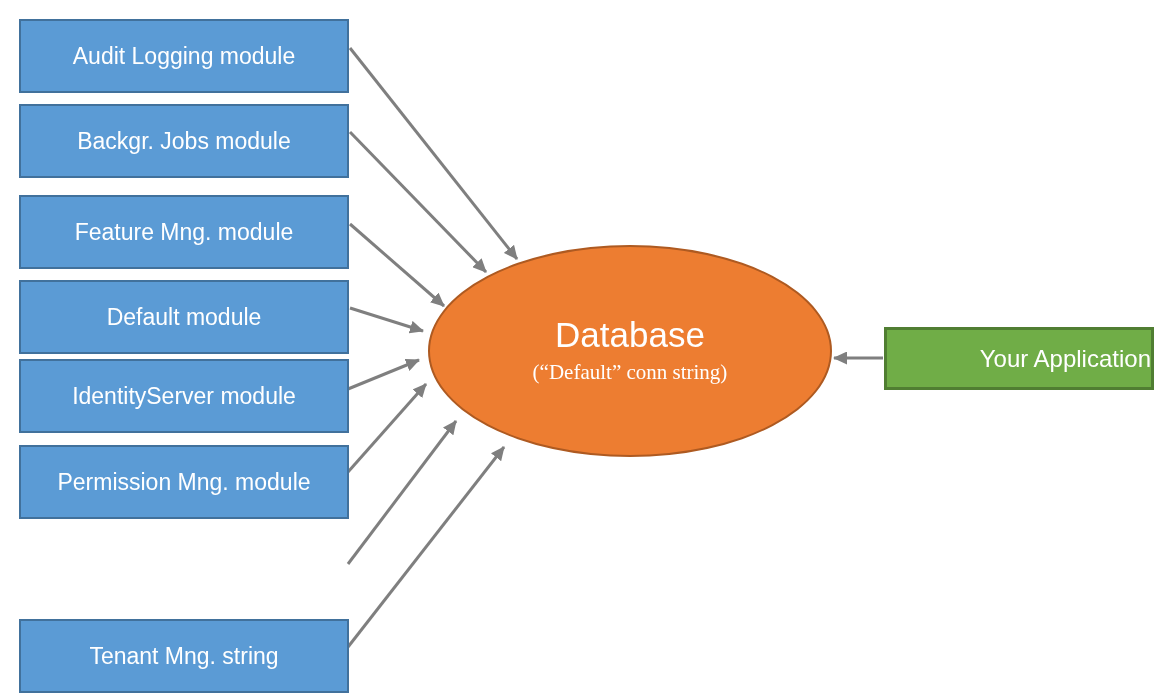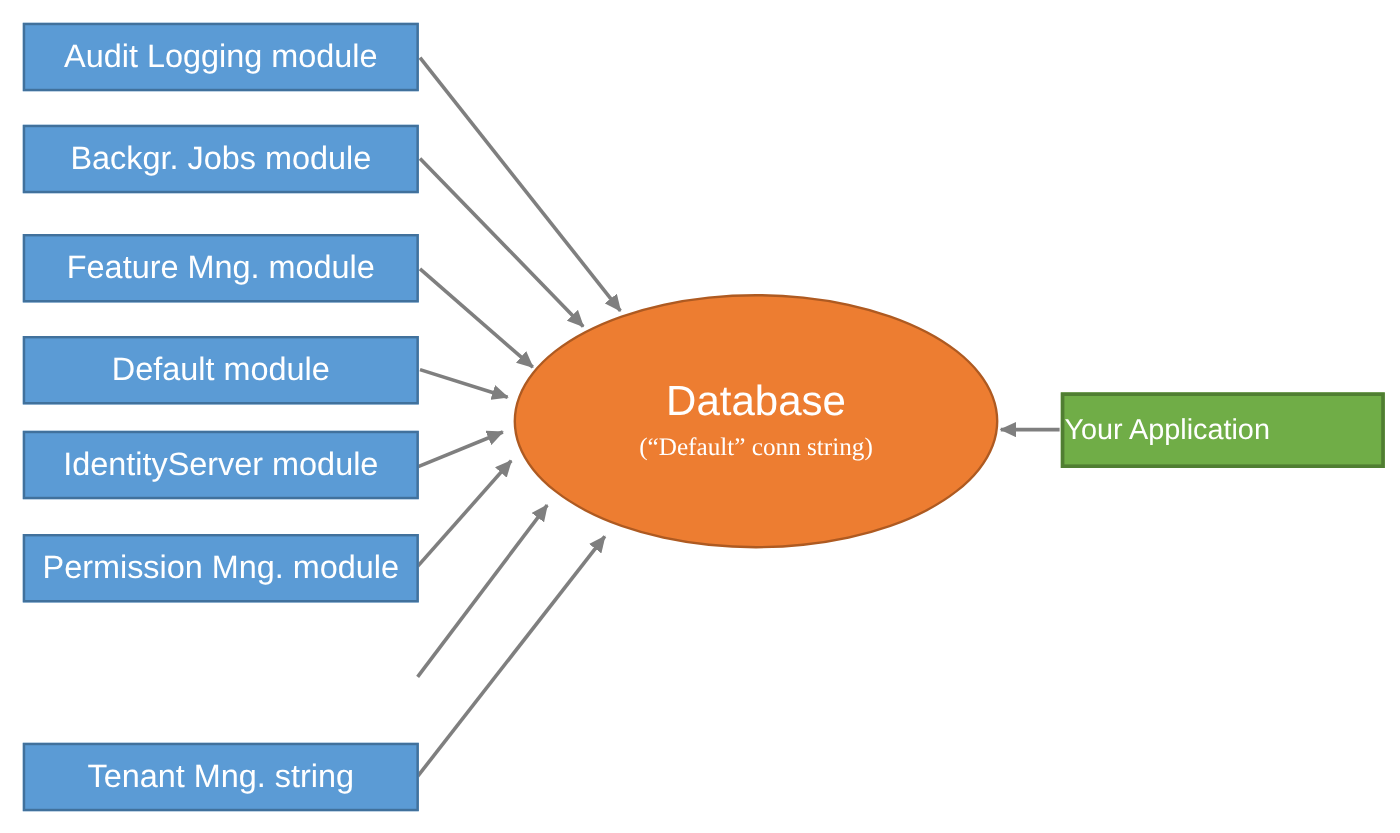--- a/index.html
+++ b/index.html
@@ -20,29 +20,29 @@
     left: 0;
     top: 0;
     width: 1167px;
     height: 694px;
     pointer-events: none;
   }
   .module {
     position: absolute;
     left: 19px;
     width: 330px;
-    height: 57px;
+    height: 74px;
     background: #5B9BD5;
     border: 2px solid #41719C;
     box-sizing: border-box;
     display: flex;
     align-items: center;
     justify-content: center;
     color: #ffffff;
-    font-size: 27px;
+    font-size: 23px;
     white-space: nowrap;
   }
   .db-ellipse {
     position: absolute;
     left: 428px;
     top: 245px;
     width: 404px;
     height: 212px;
     background: #ED7D31;
     border: 2px solid #AE5A21;
@@ -70,21 +70,21 @@
     position: absolute;
     left: 884px;
     top: 327px;
     width: 270px;
     height: 63px;
     background: #70AD47;
     border: 3px solid #507E32;
     box-sizing: border-box;
     display: flex;
     align-items: center;
-    justify-content: flex-start;
+    justify-content: flex-end;
     color: #ffffff;
     font-size: 24px;
     white-space: nowrap;
   }
 </style>
 </head>
 <body>
 
 <div class="stage">
 

